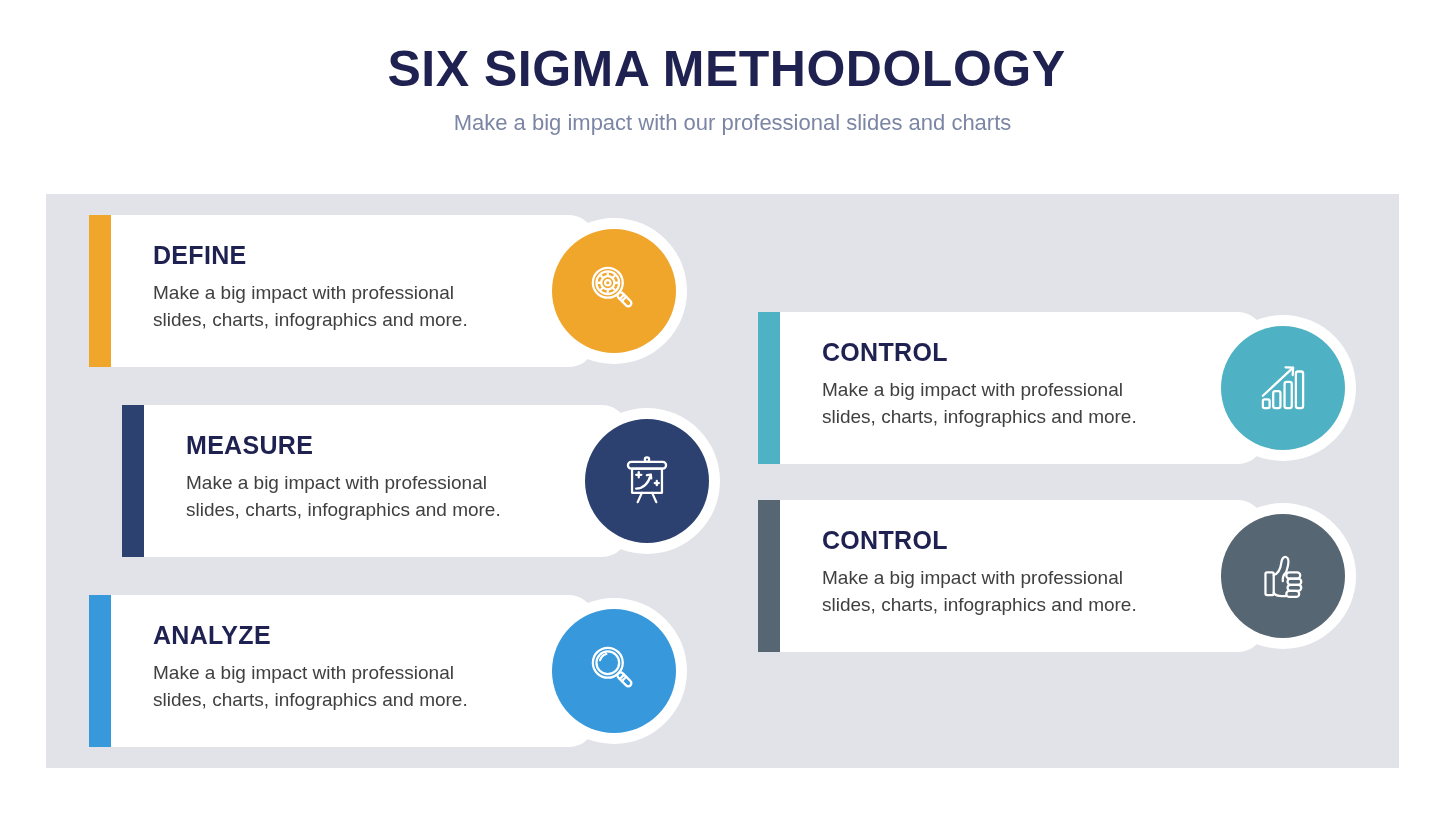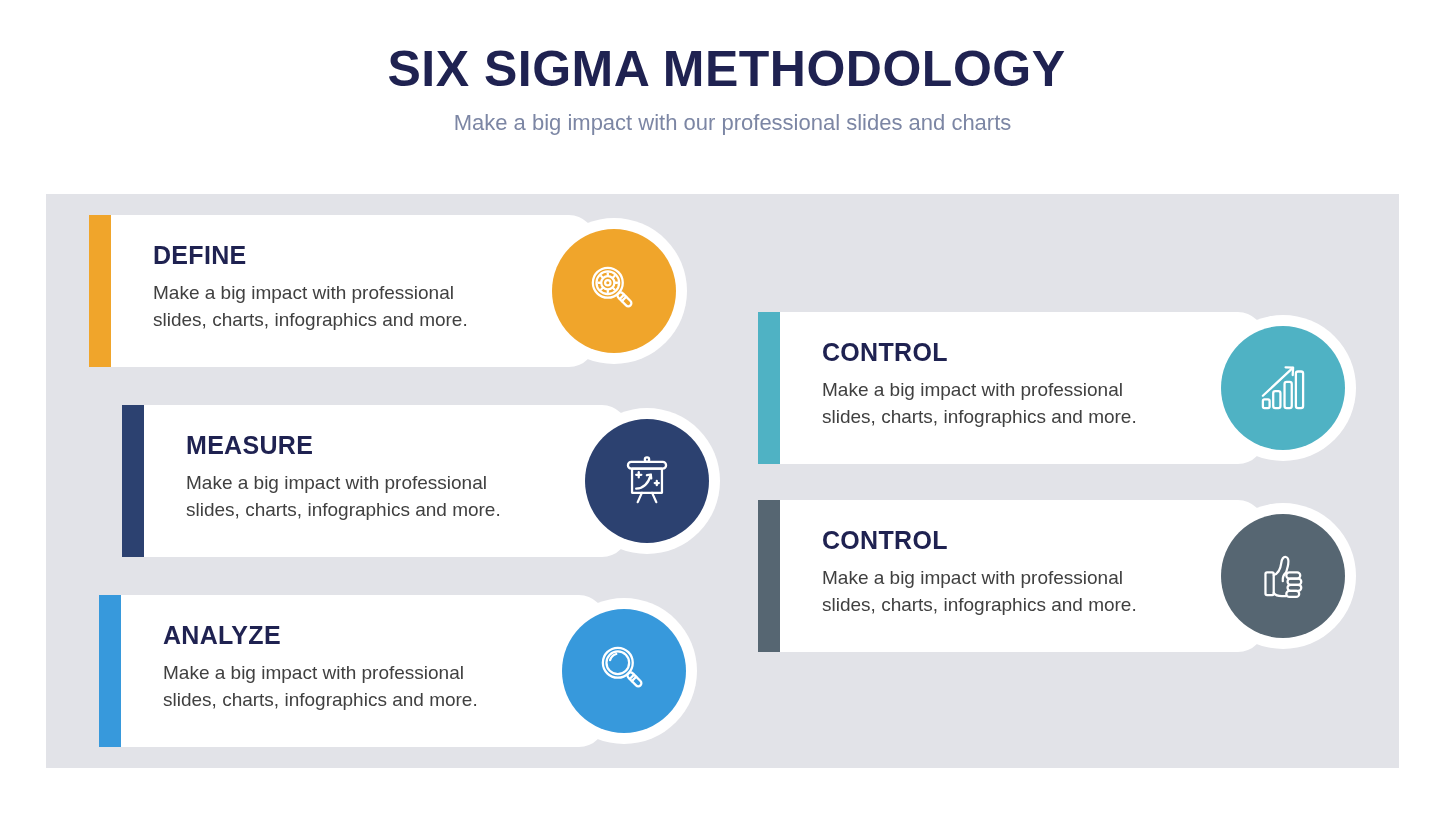--- a/index.html
+++ b/index.html
@@ -74,21 +74,21 @@
   }
   .badge-inner {
     width: 124px; height: 124px;
     border-radius: 50%;
     display: flex; align-items: center; justify-content: center;
   }
   .badge-inner svg { display: block; }
   
   .card-define  { left: 43px;  top: 21px;  }
   .card-measure { left: 43px;  top: 211px; margin-left: 33px; }
-  .card-analyze { left: 53px;  top: 401px; }
+  .card-analyze { left: 43px;  top: 401px; }
   .card-improve { left: 712px; top: 118px; }
   .card-control { left: 712px; top: 306px; }
 </style>
 </head>
 <body>
 
 <header class="header">
   <h1 class="page-title">SIX SIGMA METHODOLOGY</h1>
   <p class="page-subtitle">Make a big impact with our professional slides and charts</p>
 </header>

